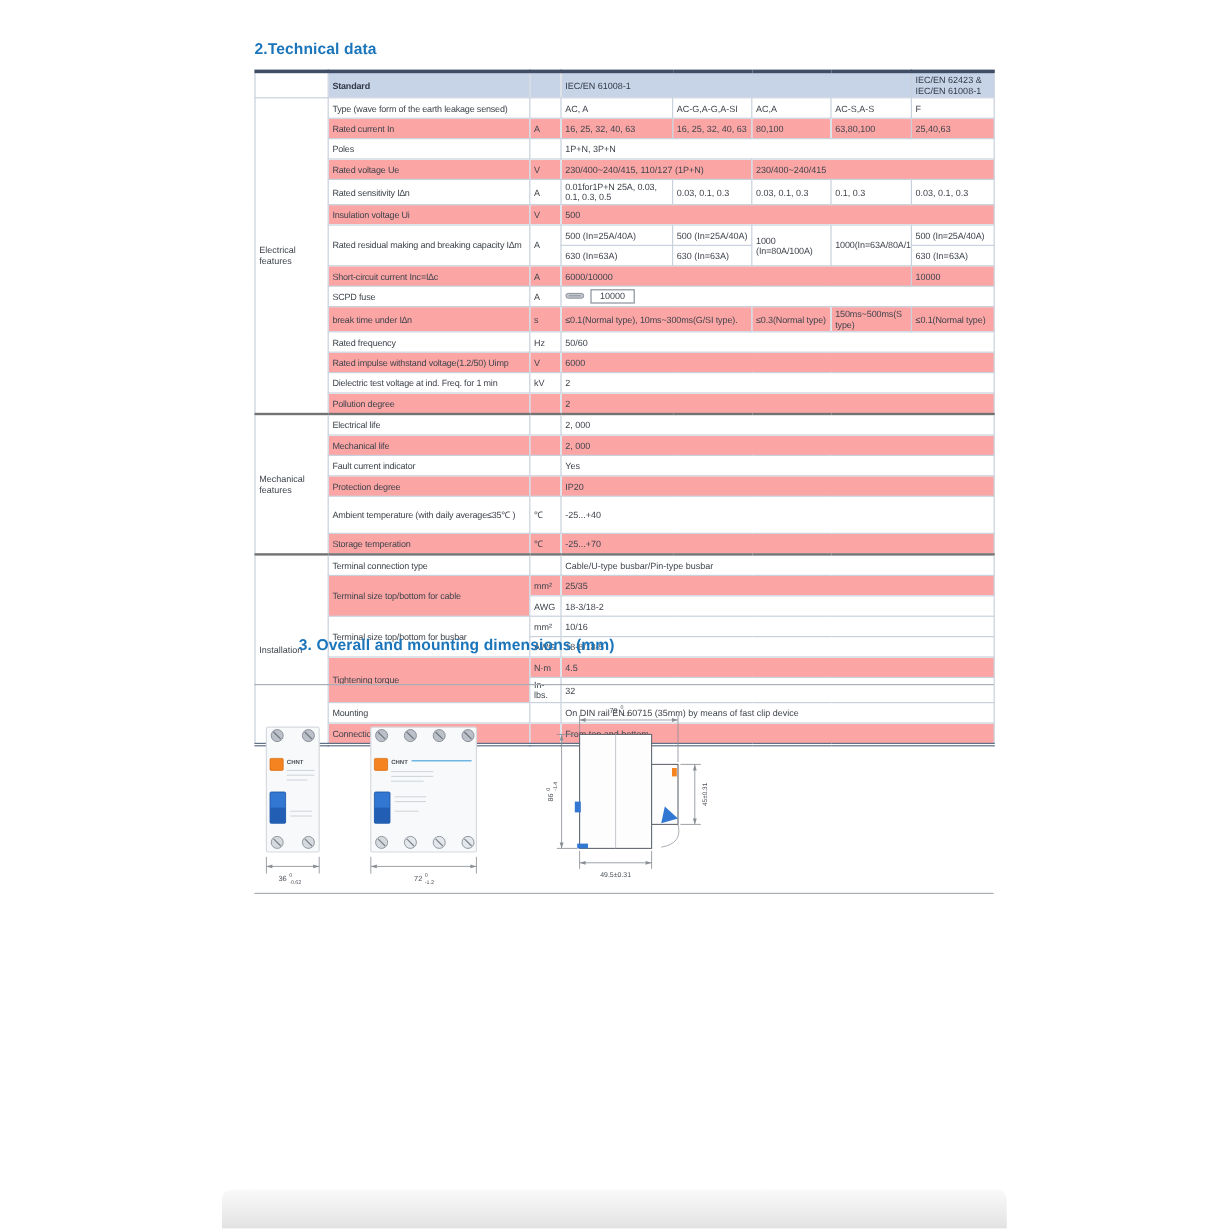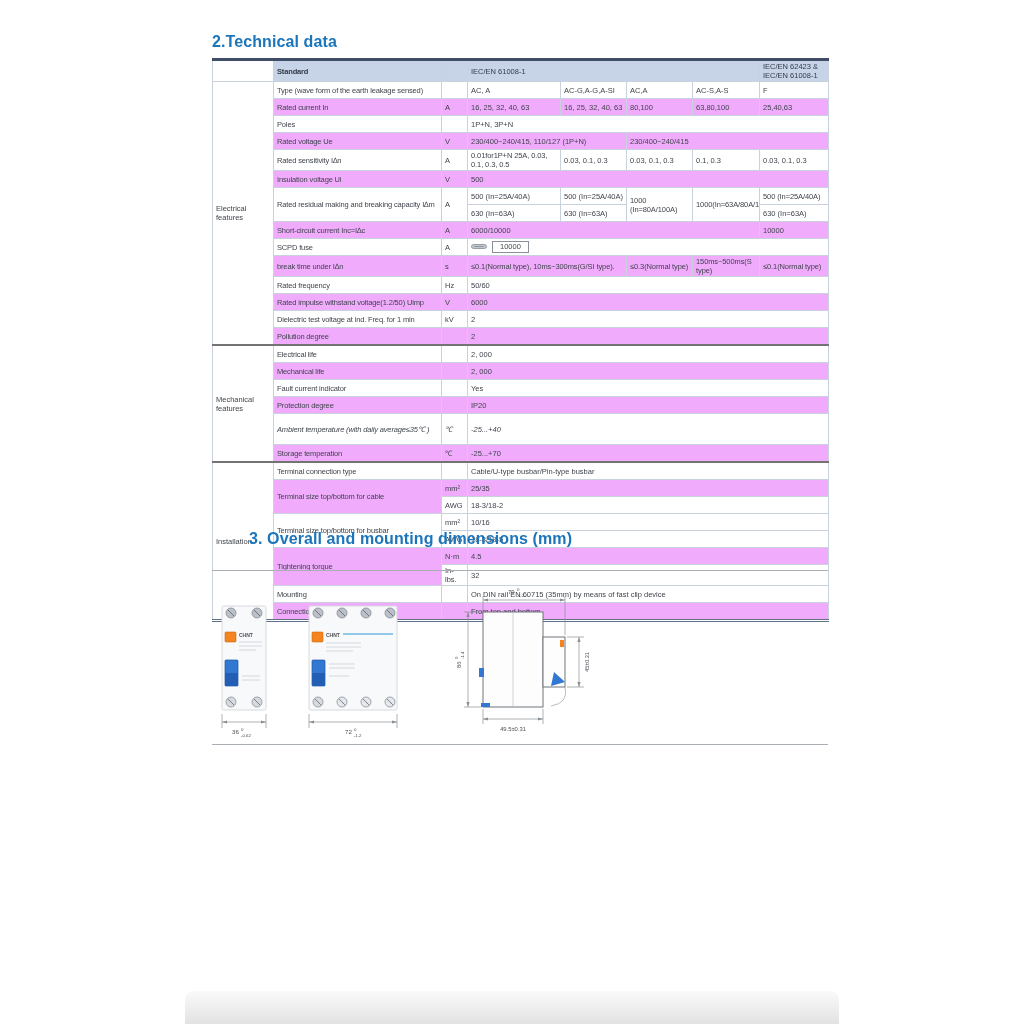--- a/index.html
+++ b/index.html
@@ -1,34 +1,34 @@
 <!DOCTYPE html>
 <html><head>
 <meta charset="utf-8">
 <style>
   html,body{margin:0;padding:0;background:#ffffff;}
   .page{position:relative;width:1024px;height:1024px;background:#fff;
         font-family:"Liberation Sans",sans-serif;color:#40454d;overflow:hidden;}
-  .sec-title{position:absolute;margin:0;font-size:16px;font-weight:bold;color:#1b75bb;letter-spacing:.1px;}
+  .sec-title{position:absolute;margin:0;font-size:13px;font-weight:bold;color:#1b75bb;letter-spacing:.1px;}
   #title2{left:212px;top:33px;}
   #title3{left:212px;top:530px;padding-left:37px;}
 
   table.tech{position:absolute;left:212px;top:58px;width:616px;border-collapse:collapse;table-layout:fixed;
              border-top:3px solid #3f4e66;border-bottom:3px double #5f6f85;
              border-left:1px solid #c9d1dc;border-right:1px solid #c9d1dc;}
   table.tech td{border:1px solid #c9d1dc;padding:1px 3px;height:14px;vertical-align:middle;
                 font-size:7.5px;color:#40454d;background:#fff;overflow:hidden;line-height:1.2;}
   tr.h td{background:#c7d4e8;font-weight:normal;color:#323947;}
   td.hr2{font-size:5.5px;line-height:1.15;padding:1px 2px;}
-  tr.s td{background:#f0abfc;}
+  tr.s td{background:#fca5a5;}
   td.g{text-align:left;font-size:7.5px;color:#4a4f57;background:#fff !important;}
   td.p{font-size:7px;letter-spacing:-.15px;white-space:normal;line-height:1.25;margin-top:20px;}
   td.u{font-size:7px;padding:1px 2px;}
   tr.sectop td{border-top:2px solid #737373;}
-  tr.tall td{height:28px;font-style:italic;}
+  tr.tall td{height:28px;}
   .xs{font-size:5.4px;letter-spacing:-.1px;}
   .sm{font-size:6.8px;letter-spacing:-.1px;}
   .scpdwrap{display:flex;align-items:center;gap:5px;}
   .scpdbox{border:1px solid #8a9099;padding:0 7px;font-size:7.5px;background:#fff;line-height:10px;}
   .rule{position:absolute;left:212px;width:616px;height:1px;background:#a9aeb5;}
   #rule1{top:570px;} #rule2{top:744px;}
   .drw{position:absolute;}
   #drw2p{left:212px;top:596px;}
   #drw4p{left:303px;top:596px;}
   #drwside{left:448px;top:572px;}

